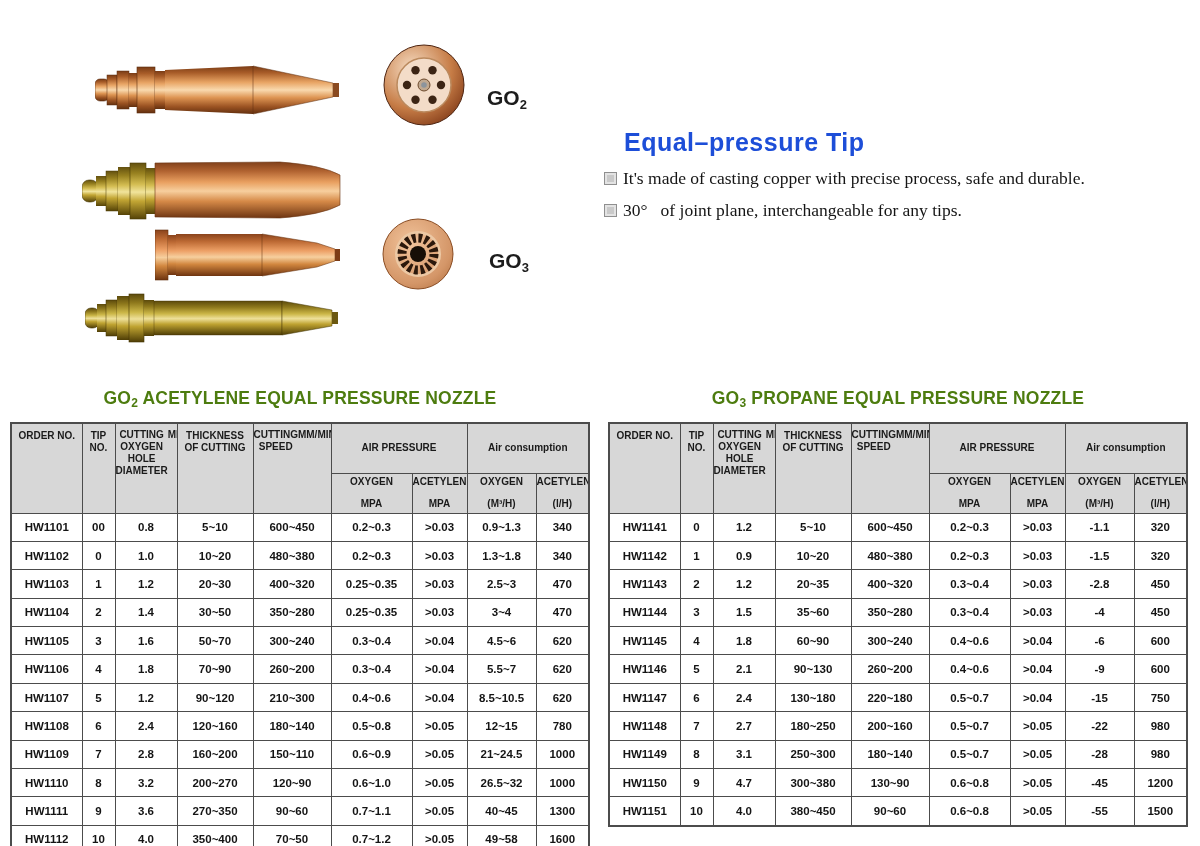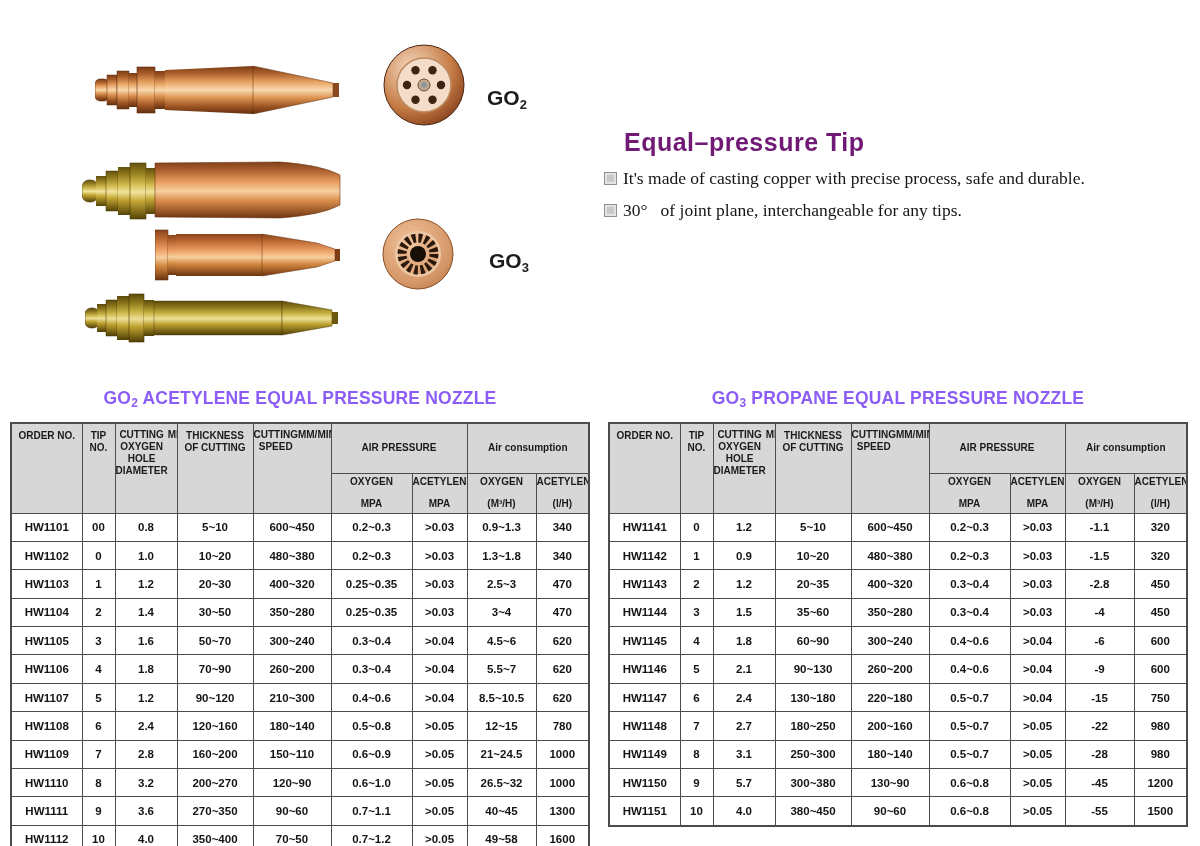--- a/index.html
+++ b/index.html
@@ -2,34 +2,34 @@
 <html><head>
 <meta charset="utf-8">
 <style>
   html,body{margin:0;padding:0;background:#ffffff;}
   .page{position:relative;width:1200px;height:846px;background:#ffffff;overflow:hidden;
         font-family:"Liberation Sans",sans-serif;color:#1a1a1a;}
   .abs{position:absolute;}
 
   
   .heading{position:absolute;left:624px;top:128px;font-size:25px;font-weight:bold;
-           color:#701a75;letter-spacing:0.5px;}
+           color:#1d4ed8;letter-spacing:0.5px;}
   .bullet-row{position:absolute;left:604px;display:flex;align-items:flex-start;}
   .bullet-sq{width:11px;height:11px;margin-top:4px;background:#c9c9c9;
              border:1px solid #8f8f8f;box-shadow:inset 0 0 0 2px #e3e3e3;flex:0 0 auto;}
   .bullet-text{margin-left:6px;font-family:"Liberation Serif",serif;font-size:17.5px;
                color:#151515;white-space:pre-wrap;line-height:1.15;}
 
   
   .gas-label{position:absolute;font-size:21px;font-weight:bold;color:#1c1c1c;margin-top:12px;}
   .gas-label .gsub{font-size:13px;vertical-align:-4px;font-weight:bold;}
 
   
   .tbl-title{position:absolute;top:388px;width:580px;text-align:center;
-             font-size:17.5px;font-weight:bold;color:#8b5cf6;letter-spacing:0.2px;}
+             font-size:17.5px;font-weight:bold;color:#4d7c0f;letter-spacing:0.2px;}
   .tbl-title .sub{font-size:12px;vertical-align:-3px;font-weight:bold;}
 
   
   table.spec{position:absolute;top:422px;border-collapse:collapse;table-layout:fixed;
              width:580px;border:2px solid #4c4c4c;background:#fff;}
   table.spec th,table.spec td{border:1px solid #4c4c4c;padding:0;text-align:center;
              vertical-align:middle;overflow:hidden;}
   table.spec thead th{background:#d7d7d7;font-size:10px;font-weight:bold;line-height:1.18;}
   table.spec thead .pre{white-space:pre-line;}
   table.spec thead .vfill{display:flex;flex-direction:row;justify-content:space-between;
@@ -587,21 +587,21 @@
           <td>250~300</td>
           <td>180~140</td>
           <td>0.5~0.7</td>
           <td>&gt;0.05</td>
           <td>-28</td>
           <td>980</td>
         </tr>
         <tr>
           <td>HW1150</td>
           <td>9</td>
-          <td>5.7</td>
+          <td>4.7</td>
           <td>300~380</td>
           <td>130~90</td>
           <td>0.6~0.8</td>
           <td>&gt;0.05</td>
           <td>-45</td>
           <td>1200</td>
         </tr>
         <tr>
           <td>HW1151</td>
           <td>10</td>

